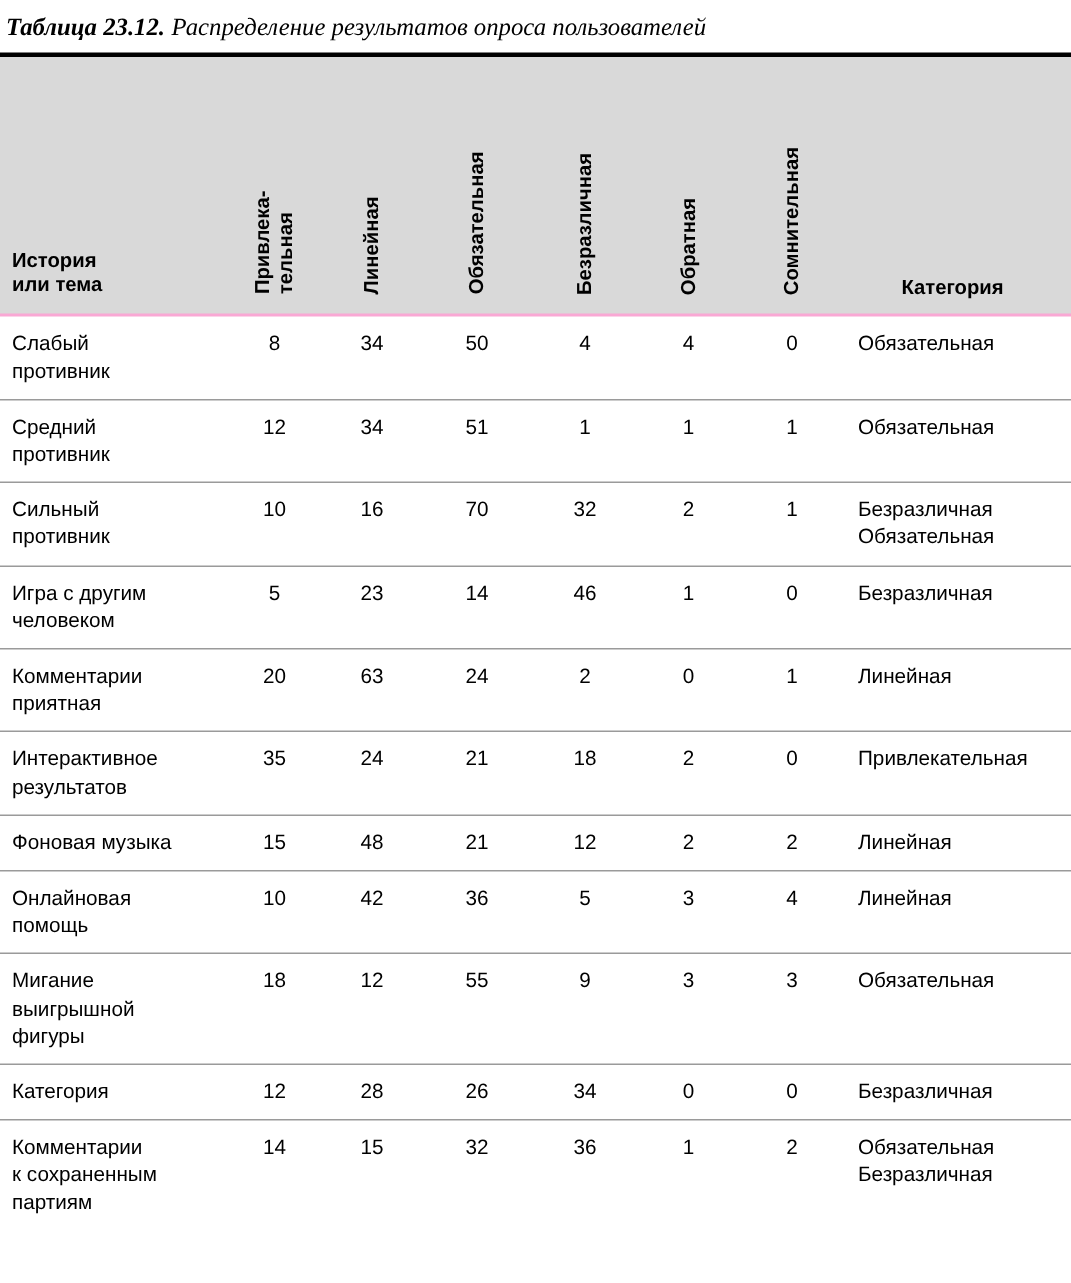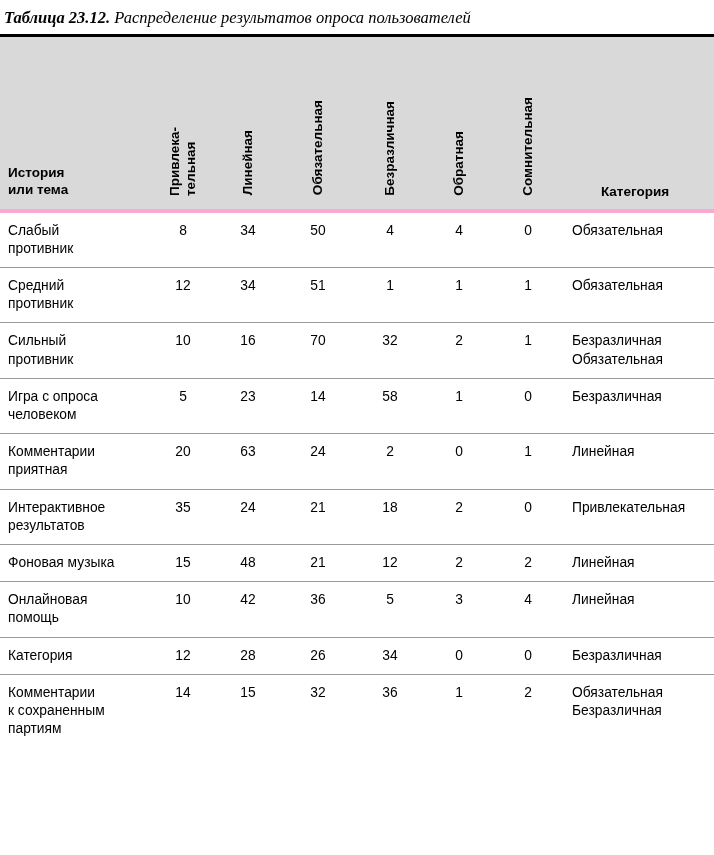--- a/index.html
+++ b/index.html
@@ -87,21 +87,21 @@
     height: 128px;
   }
   tbody td {
     font-size: 13.8px;
     vertical-align: top;
     padding: 9px 0 9px 0;
     border-top: 1px solid #9a9a9a;
     line-height: 1.32;
   }
   tbody tr:first-child td {
-    border-top: 4px solid #f9a8d4;
+    border-top: 2px solid #f9a8d4;
   }
   td.topic {
     text-align: left;
     padding-left: 8px;
     padding-right: 6px;
   }
   td.num {
     text-align: center;
   }
   td.cat {
@@ -195,26 +195,26 @@
         <td class="num">10</td>
         <td class="num">16</td>
         <td class="num">70</td>
         <td class="num">32</td>
         <td class="num">2</td>
         <td class="num">1</td>
         <td class="cat nb">Безразличная
 Обязательная</td>
       </tr>
       <tr>
-        <td class="topic nb">Игра с опроса
+        <td class="topic nb">Игра с другим
 человеком</td>
         <td class="num">5</td>
         <td class="num">23</td>
         <td class="num">14</td>
-        <td class="num">58</td>
+        <td class="num">46</td>
         <td class="num">1</td>
         <td class="num">0</td>
         <td class="cat nb">Безразличная</td>
       </tr>
       <tr>
         <td class="topic nb">Комментарии
 приятная</td>
         <td class="num">20</td>
         <td class="num">63</td>
         <td class="num">24</td>
@@ -249,20 +249,32 @@
 помощь</td>
         <td class="num">10</td>
         <td class="num">42</td>
         <td class="num">36</td>
         <td class="num">5</td>
         <td class="num">3</td>
         <td class="num">4</td>
         <td class="cat nb">Линейная</td>
       </tr>
       <tr>
+        <td class="topic nb">Мигание
+выигрышной
+фигуры</td>
+        <td class="num">18</td>
+        <td class="num">12</td>
+        <td class="num">55</td>
+        <td class="num">9</td>
+        <td class="num">3</td>
+        <td class="num">3</td>
+        <td class="cat nb">Обязательная</td>
+      </tr>
+      <tr>
         <td class="topic nb">Категория</td>
         <td class="num">12</td>
         <td class="num">28</td>
         <td class="num">26</td>
         <td class="num">34</td>
         <td class="num">0</td>
         <td class="num">0</td>
         <td class="cat nb">Безразличная</td>
       </tr>
       <tr>

